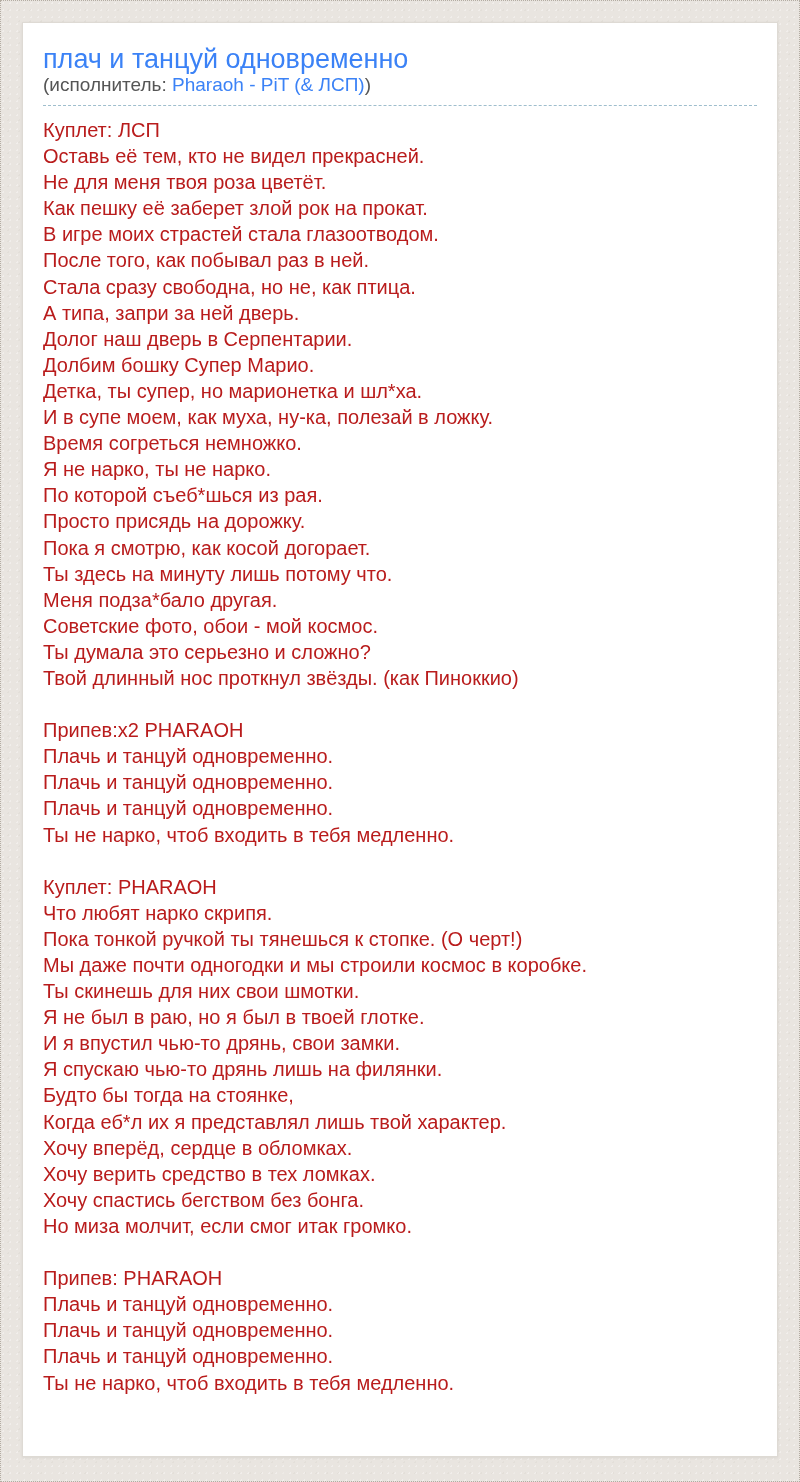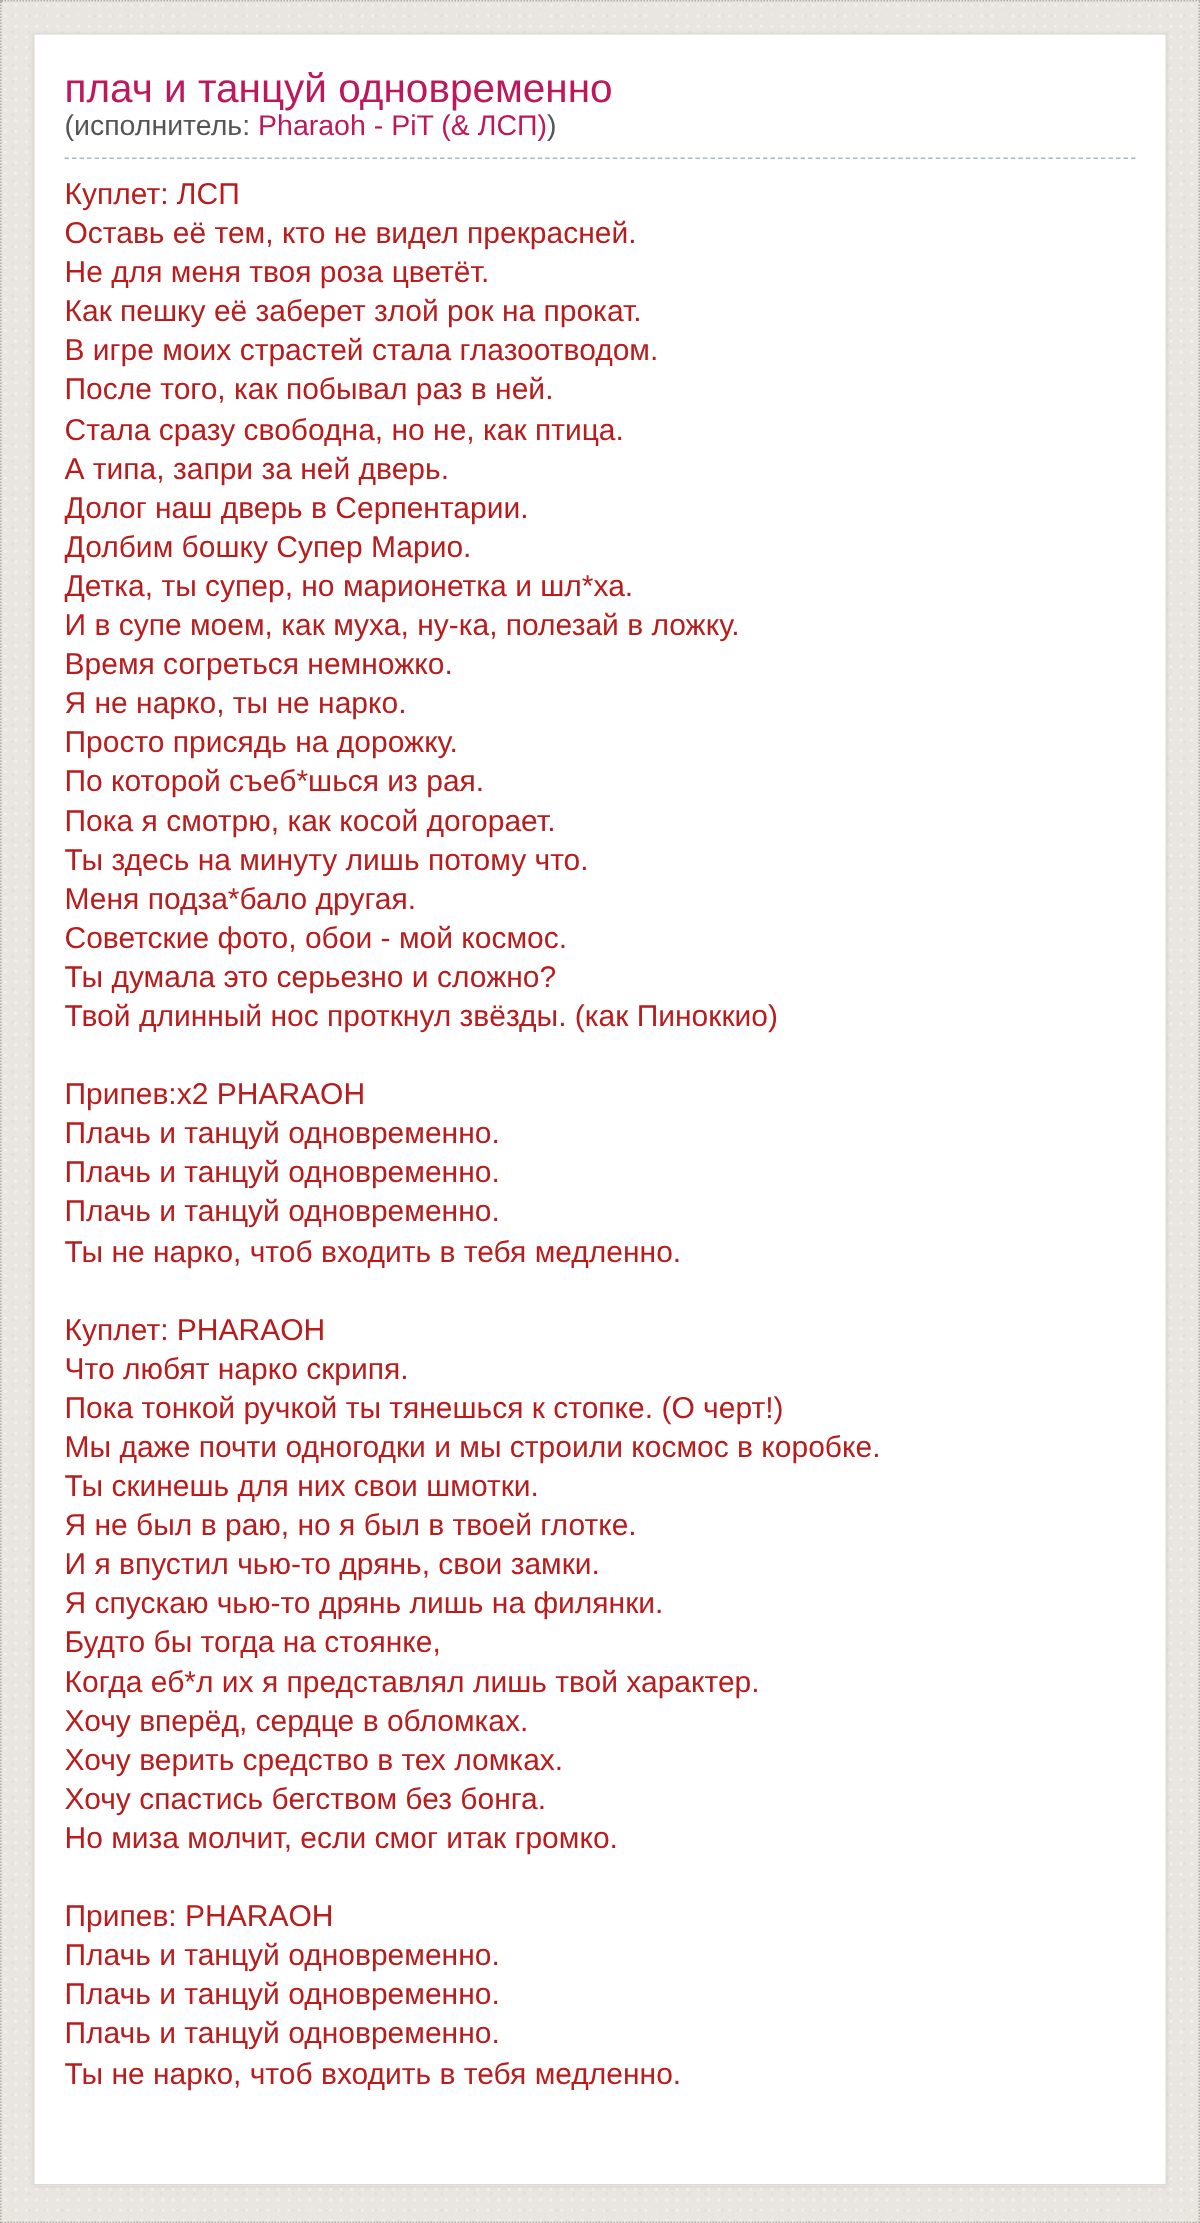--- a/index.html
+++ b/index.html
@@ -33,31 +33,31 @@
     min-height: 1435px;
     background: #ffffff;
     border: 1px solid #dedad4;
     box-shadow: 0 1px 3px rgba(0,0,0,0.07);
     padding: 20px 20px 25px 20px;
   }
   h1.title {
     font-size: 27px;
     line-height: 32px;
     font-weight: normal;
-    color: #be185d;
+    color: #3b82f6;
   }
   .artist {
     font-size: 19px;
     line-height: 20px;
     color: #555555;
     padding-bottom: 10px;
     border-bottom: 1px dashed #9fbecd;
   }
   .artist-link {
-    color: #be185d;
+    color: #3b82f6;
     text-decoration: none;
     cursor: pointer;
   }
   .lyrics {
     margin-top: 11px;
     font-size: 20px;
     line-height: 26.1px;
     color: #b91c1c;
   }
   .line { white-space: pre-wrap; }
@@ -80,22 +80,22 @@
       <div class="line">В игре моих страстей стала глазоотводом.</div>
       <div class="line">После того, как побывал раз в ней.</div>
       <div class="line">Стала сразу свободна, но не, как птица.</div>
       <div class="line">А типа, запри за ней дверь.</div>
       <div class="line">Долог наш дверь в Серпентарии.</div>
       <div class="line">Долбим бошку Супер Марио.</div>
       <div class="line">Детка, ты супер, но марионетка и шл*ха.</div>
       <div class="line">И в супе моем, как муха, ну-ка, полезай в ложку.</div>
       <div class="line">Время согреться немножко.</div>
       <div class="line">Я не нарко, ты не нарко.</div>
+      <div class="line">По которой съеб*шься из рая.</div>
       <div class="line">Просто присядь на дорожку.</div>
-      <div class="line">По которой съеб*шься из рая.</div>
       <div class="line">Пока я смотрю, как косой догорает.</div>
       <div class="line">Ты здесь на минуту лишь потому что.</div>
       <div class="line">Меня подза*бало другая.</div>
       <div class="line">Советские фото, обои - мой космос.</div>
       <div class="line">Ты думала это серьезно и сложно?</div>
       <div class="line">Твой длинный нос проткнул звёзды. (как Пиноккио)</div>
       <div class="line">&nbsp;</div>
       <div class="line">Припев:x2 PHARAOH</div>
       <div class="line">Плачь и танцуй одновременно.</div>
       <div class="line">Плачь и танцуй одновременно.</div>

